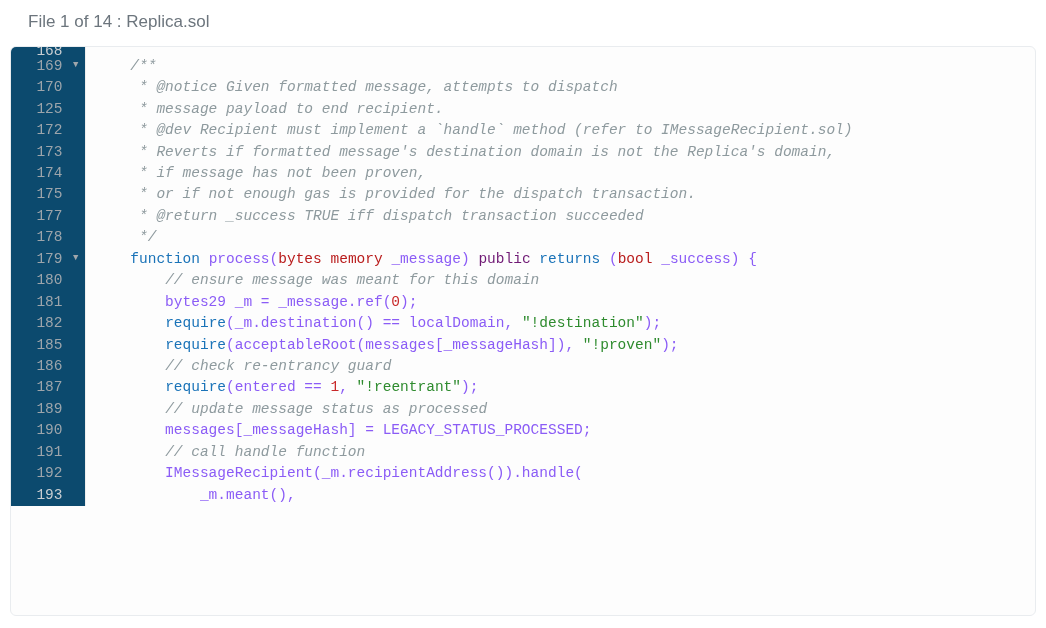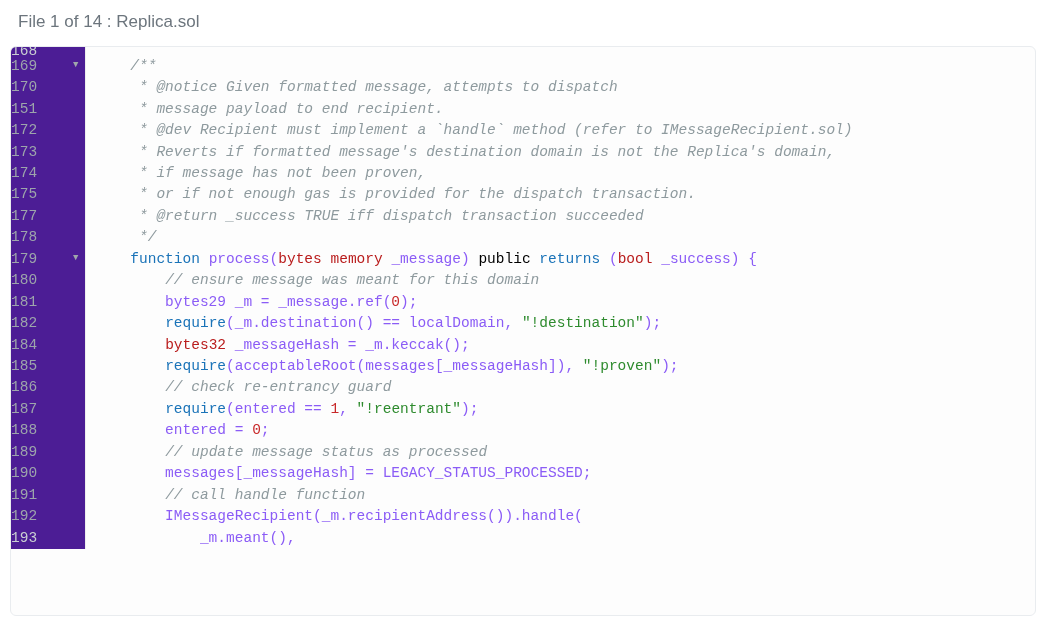--- a/index.html
+++ b/index.html
@@ -6,20 +6,21 @@
   body {
     font-family: -apple-system, BlinkMacSystemFont, "Segoe UI", Helvetica, Arial, sans-serif;
     background: #ffffff;
     color: #333;
     width: 1046px;
   }
   .header {
     padding: 12px 18px 14px;
     color: #6c757d;
     font-size: 17px;
+    margin-left: 10px;
   }
   .code-container {
     margin: 0 10px;
     border: 1px solid #e9ecef;
     border-radius: 6px;
     background: #fdfdfd;
     overflow: hidden;
   }
   .code-scroll {
     height: 568px;
@@ -29,23 +30,24 @@
   .code-table {
     width: 100%;
     border-collapse: collapse;
     font-family: "SFMono-Regular", Consolas, "Liberation Mono", Menlo, monospace;
     font-size: 14.5px;
     line-height: 1.48;
   }
   .gutter {
     width: 74px;
     min-width: 74px;
+    text-align: right;
     padding-right: 22px;
     color: #9da5ab;
-    background: #4c1d95;
+    background: #0c4a6e;
     user-select: none;
     vertical-align: top;
     border-right: 1px solid #eeeeee;
     position: relative;
     font-weight: 400;
   }
   .gutter.partial {
     color: #c9ced2;
   }
   .fold-marker {
@@ -57,21 +59,21 @@
     color: #a0a6ab;
   }
   .code-cell {
     padding-left: 10px;
     white-space: pre;
     vertical-align: top;
   }
   .tok-comment { color: #8e9a9e; font-style: italic; }
   .tok-keyword { color: #1a73b8; }
   .tok-type { color: #b91c1c; }
-  .tok-pink { color: #000000; }
+  .tok-pink { color: #701a75; }
   .tok-number { color: #c82829; }
   .tok-string { color: #2e8b2e; }
   .tok-default { color: #8b5cf6; }
 </style>
 </head>
 <body>
 
 <div class="header">
   <span>File 1 of 14 : Replica.sol</span>
 </div>
@@ -86,21 +88,21 @@
           </tr>
           <tr>
             <td class="gutter">169<span class="fold-marker">▼</span></td>
             <td class="code-cell"><span class="tok-comment">    /**</span></td>
           </tr>
           <tr>
             <td class="gutter">170</td>
             <td class="code-cell"><span class="tok-comment">     * @notice Given formatted message, attempts to dispatch</span></td>
           </tr>
           <tr>
-            <td class="gutter">151</td>
+            <td class="gutter">125</td>
             <td class="code-cell"><span class="tok-comment">     * message payload to end recipient.</span></td>
           </tr>
           <tr>
             <td class="gutter">172</td>
             <td class="code-cell"><span class="tok-comment">     * @dev Recipient must implement a `handle` method (refer to IMessageRecipient.sol)</span></td>
           </tr>
           <tr>
             <td class="gutter">173</td>
             <td class="code-cell"><span class="tok-comment">     * Reverts if formatted message's destination domain is not the Replica's domain,</span></td>
           </tr>
@@ -130,38 +132,30 @@
           </tr>
           <tr>
             <td class="gutter">181</td>
             <td class="code-cell"><span class="tok-default">        bytes29 _m = _message.ref(</span><span class="tok-number">0</span><span class="tok-default">);</span></td>
           </tr>
           <tr>
             <td class="gutter">182</td>
             <td class="code-cell"><span class="tok-default">        </span><span class="tok-keyword">require</span><span class="tok-default">(_m.destination() == localDomain, </span><span class="tok-string">"!destination"</span><span class="tok-default">);</span></td>
           </tr>
           <tr>
-            <td class="gutter">184</td>
-            <td class="code-cell"><span class="tok-default">        </span><span class="tok-type">bytes32</span><span class="tok-default"> _messageHash = _m.keccak();</span></td>
-          </tr>
-          <tr>
             <td class="gutter">185</td>
             <td class="code-cell"><span class="tok-default">        </span><span class="tok-keyword">require</span><span class="tok-default">(acceptableRoot(messages[_messageHash]), </span><span class="tok-string">"!proven"</span><span class="tok-default">);</span></td>
           </tr>
           <tr>
             <td class="gutter">186</td>
             <td class="code-cell"><span class="tok-default">        </span><span class="tok-comment">// check re-entrancy guard</span></td>
           </tr>
           <tr>
             <td class="gutter">187</td>
             <td class="code-cell"><span class="tok-default">        </span><span class="tok-keyword">require</span><span class="tok-default">(entered == </span><span class="tok-number">1</span><span class="tok-default">, </span><span class="tok-string">"!reentrant"</span><span class="tok-default">);</span></td>
-          </tr>
-          <tr>
-            <td class="gutter">188</td>
-            <td class="code-cell"><span class="tok-default">        entered = </span><span class="tok-number">0</span><span class="tok-default">;</span></td>
           </tr>
           <tr>
             <td class="gutter">189</td>
             <td class="code-cell"><span class="tok-default">        </span><span class="tok-comment">// update message status as processed</span></td>
           </tr>
           <tr>
             <td class="gutter">190</td>
             <td class="code-cell"><span class="tok-default">        messages[_messageHash] = LEGACY_STATUS_PROCESSED;</span></td>
           </tr>
           <tr>

